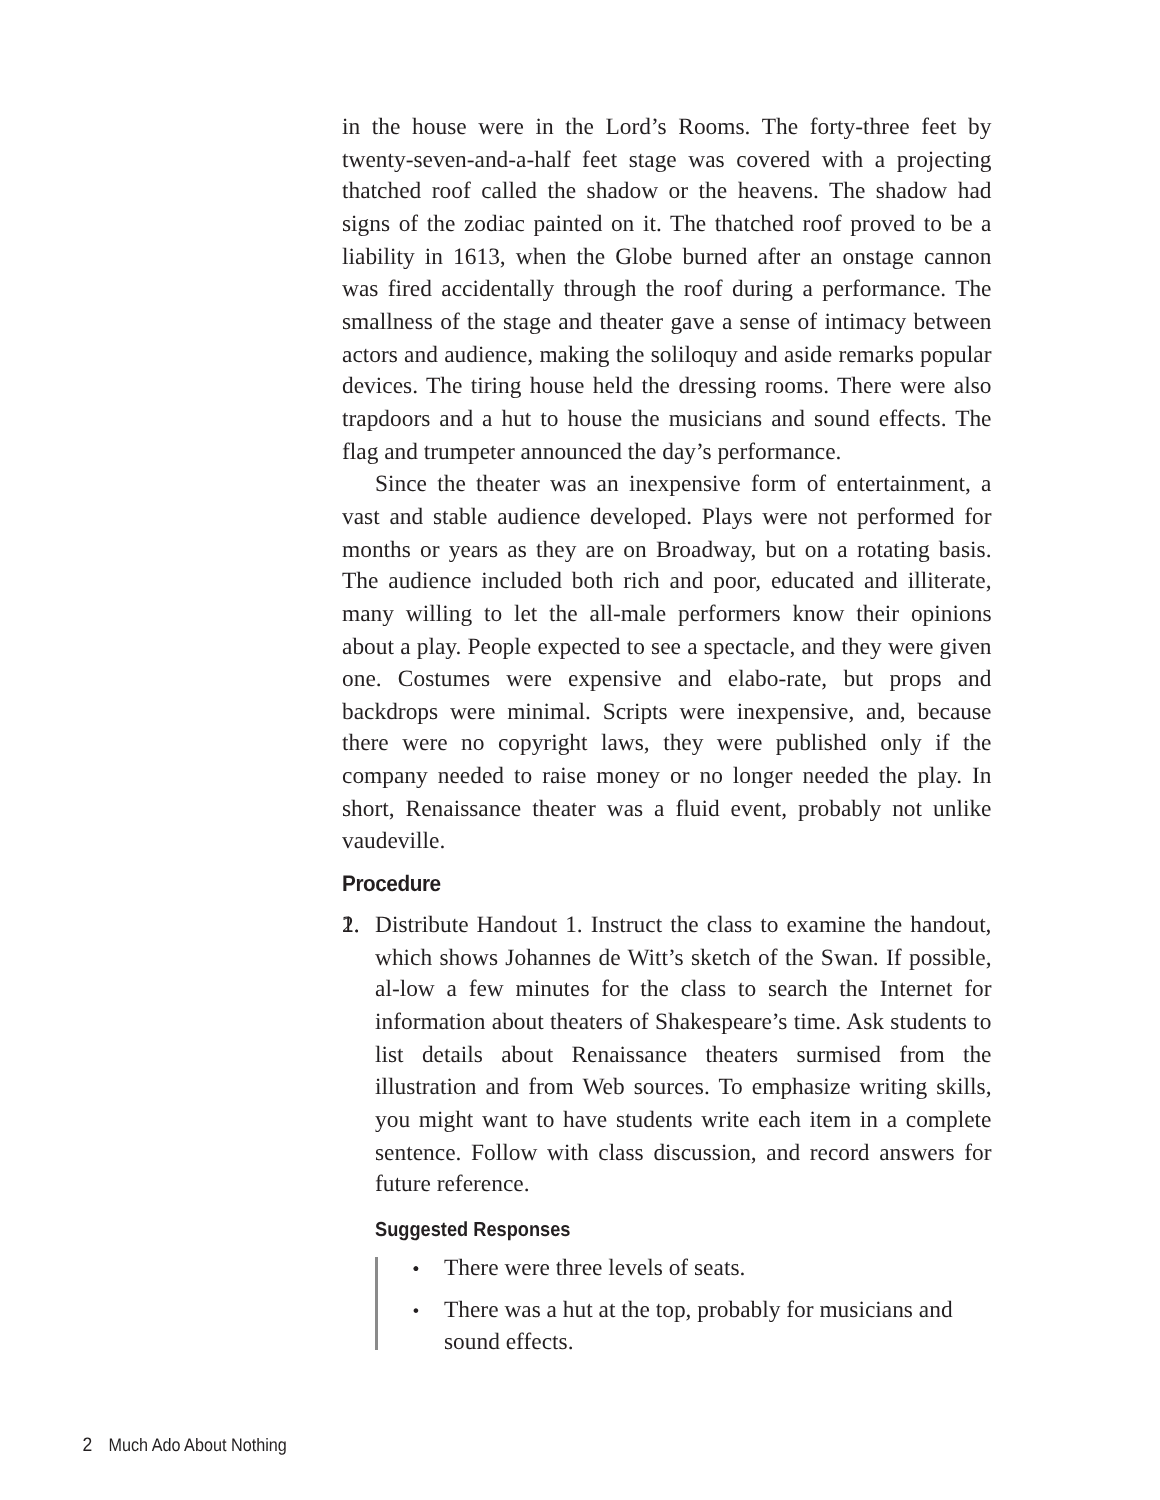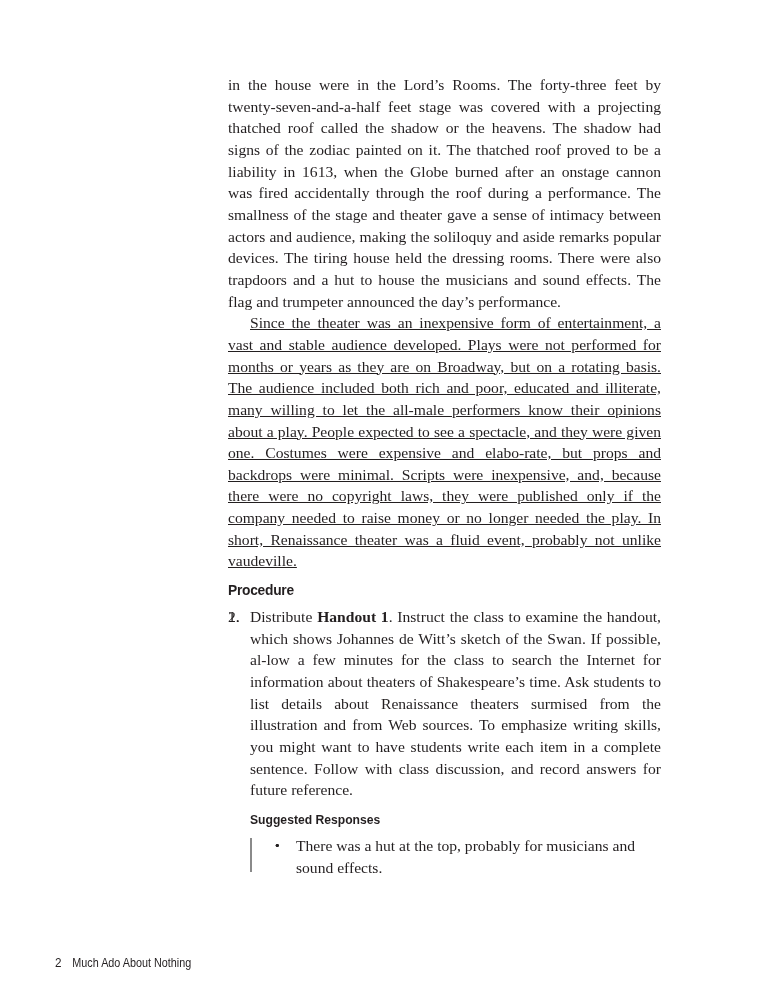--- a/index.html
+++ b/index.html
@@ -5,21 +5,21 @@
   html, body { margin: 0; padding: 0; background: #ffffff; }
   body { width: 773px; height: 1000px; position: relative; overflow: hidden; }
   .page { position: absolute; left: 0; top: 0; width: 773px; height: 886px; background: #fff; margin-top: 13px; }
   .column {
     position: absolute; left: 228px; top: 61px; width: 433px;
     font-family: "Liberation Serif", "DejaVu Serif", serif;
     font-size: 15.6px; line-height: 21.65px; color: #231f20;
     text-align: justify; hyphens: manual;
   }
   .column p { margin: 0; }
-  .indent { text-indent: 22px; text-decoration: underline; }
+  .indent { text-indent: 22px; }
   .h-proc {
     font-family: "Liberation Sans", "DejaVu Sans", sans-serif;
     font-weight: bold; font-size: 15px; letter-spacing: -0.3px;
     color: #231f20; margin: 8px 0 4px 0; line-height: 20px;
     transform: scaleX(0.92); transform-origin: left;
   }
   ol.steps { list-style: none; margin: 0; padding: 0; }
   ol.steps li { position: relative; padding-left: 22px; margin-bottom: 6px; }
   ol.steps li .num { position: absolute; left: 0; top: 0; }
   .h-sugg {
@@ -32,21 +32,21 @@
   .sugg-bar { position: absolute; left: 0; top: 3px; bottom: 6px; width: 1.5px; background: #8a8a8a; }
   ul.bullets { list-style: none; margin: 0; padding: 0; text-align: left; }
   ul.bullets li { position: relative; padding-left: 0; margin-bottom: 6px; }
   ul.bullets li .dot { position: absolute; left: -21px; top: 0; font-size: 13px; }
   .footer {
     position: absolute; left: 55px; top: 942px;
     font-family: "Liberation Sans", "DejaVu Sans", sans-serif;
     font-size: 12px; color: #231f20; transform: scaleX(0.9); transform-origin: left;
   }
   .footer .pg { margin-right: 12px; font-size: 13px; }
-  b.bold-ref { font-weight: bold; }
+  b.bold-ref { font-weight: normal; }
 </style>
 </head>
 <body>
 
 <div class="page">
   <div class="column">
     <p>in the house were in the Lord’s Rooms. The forty-three feet by twenty-seven-and-a-half feet stage was covered with a projecting thatched roof called the shadow or the heavens. The shadow had signs of the zodiac painted on it. The thatched roof proved to be a liability in 1613, when the Globe burned after an onstage cannon was fired accidentally through the roof during a performance. The smallness of the stage and theater gave a sense of intimacy between actors and audience, making the soliloquy and aside remarks popular devices. The tiring house held the dressing rooms. There were also trapdoors and a hut to house the musicians and sound effects. The flag and trumpeter announced the day’s performance.</p>
     <p class="indent">Since the theater was an inexpensive form of entertainment, a vast and stable audience developed. Plays were not performed for months or years as they are on Broadway, but on a rotating basis. The audience included both rich and poor, educated and illiterate, many willing to let the all-male performers know their opinions about a play. People expected to see a spectacle, and they were given one. Costumes were expensive and elabo-rate, but props and backdrops were minimal. Scripts were inexpensive, and, because there were no copyright laws, they were published only if the company needed to raise money or no longer needed the play. In short, Renaissance theater was a fluid event, probably not unlike vaudeville.</p>
 
     <div class="h-proc">Procedure</div>
@@ -60,21 +60,21 @@
         <span>Distribute </span><b class="bold-ref">Handout 1</b><span>. Instruct the class to examine the handout, which shows Johannes de Witt’s sketch of the Swan. If possible, al-low a few minutes for the class to search the Internet for information about theaters of Shakespeare’s time. Ask students to list details about Renaissance theaters surmised from the illustration and from Web sources. To emphasize writing skills, you might want to have students write each item in a complete sentence. Follow with class discussion, and record answers for future reference.</span>
       </li>
     </ol>
 
     <div class="h-sugg">Suggested Responses</div>
 
     <div class="sugg-wrap">
       <div class="sugg-bar"></div>
       <ul class="bullets">
         <li><span class="dot">•</span></li>
-        <li><span class="dot">•</span></li>
+        <li><span class="dot">•</span><span>There were three levels of seats.</span></li>
         <li><span class="dot">•</span><span>There was a hut at the top, probably for musicians and sound effects.</span></li>
 
       </ul>
     </div>
   </div>
 
   <div class="footer">
     <span class="pg">2</span><span>Much Ado About Nothing</span>
   </div>
 </div>

